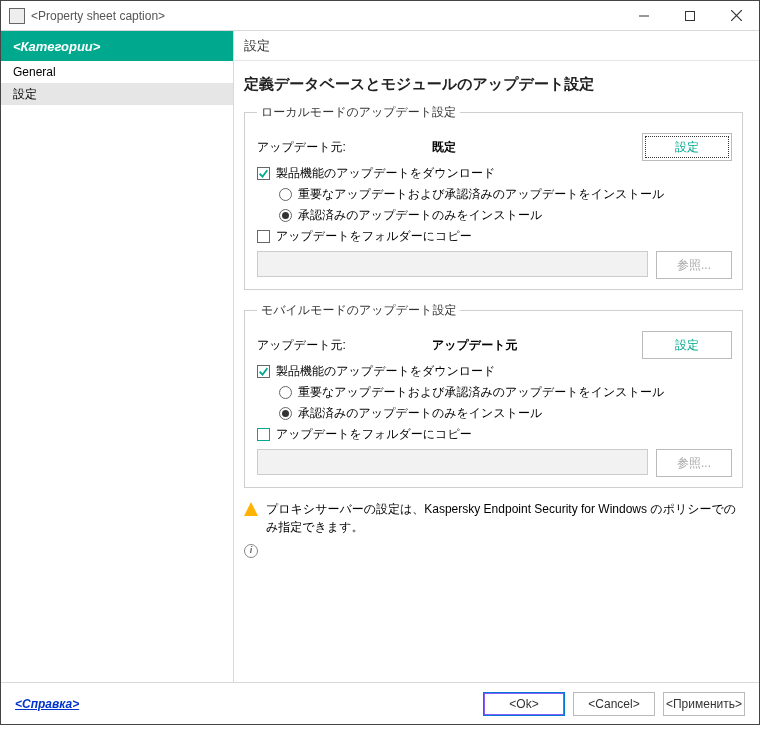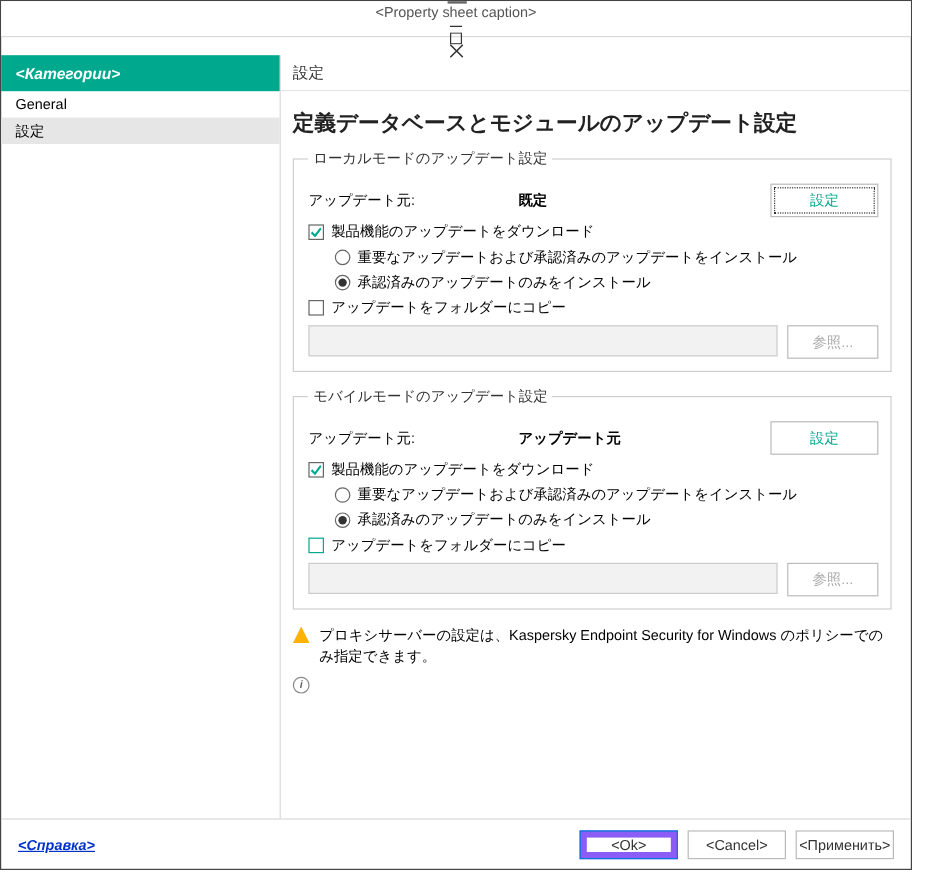--- a/index.html
+++ b/index.html
@@ -1,36 +1,36 @@
 <!DOCTYPE html>
 <html><head>
 <meta charset="utf-8">
 <style>
   * { box-sizing: border-box; margin: 0; padding: 0; font-family: "Segoe UI", "Meiryo", Arial, sans-serif; font-size: 12px; }
   html, body { width: 771px; height: 730px; background: #fff; }
   .window { width: 760px; height: 725px; border: 1px solid #444; display: flex; flex-direction: column; background: #fff; position: relative; }
   
-  .titlebar { height: 30px; display: flex; align-items: center; border-bottom: 1px solid #d9d9d9; background: #fff; flex-direction: column; }
+  .titlebar { height: 30px; display: flex; align-items: center; border-bottom: 1px solid #d9d9d9; background: #fff; }
   .titlebar .icon { width: 16px; height: 16px; margin: 0 6px 0 8px; border: 1px solid #666; background: #eee; }
   .titlebar .title { flex: 1; color: #555; }
   .titlebar .wbtn { width: 46px; height: 30px; display: flex; align-items: center; justify-content: center; }
   .titlebar .wbtn svg { display: block; }
   
   .body { flex: 1; display: flex; flex-direction: column; min-height: 0; }
-  .main { flex: 1; display: flex; min-height: 0; margin-top: 15px; }
+  .main { flex: 1; display: flex; min-height: 0; }
   
   .sidebar { width: 233px; border-right: 1px solid #d9d9d9; display: flex; flex-direction: column; }
   .sidebar-header { height: 30px; background: #00a88e; color: #fff; font-weight: bold; font-style: italic; padding: 0 12px; display: flex; align-items: center; font-size: 13px; }
   .sidebar-item { height: 22px; padding: 0 12px; display: flex; align-items: center; cursor: pointer; }
   .sidebar-item.selected { background: #e6e6e6; }
   
   .content { flex: 1; display: flex; flex-direction: column; min-width: 0; }
   .content-title { height: 30px; padding: 0 10px; display: flex; align-items: center; color: #333; font-size: 13px; border-bottom: 1px solid #e5e5e5; }
   .content-body { padding: 14px 16px 10px 10px; flex: 1; overflow: auto; }
-  .section-head { font-weight: bold; color: #222; margin-bottom: 10px; font-size: 18px; }
+  .section-head { font-weight: bold; color: #222; margin-bottom: 10px; font-size: 15px; }
   fieldset { border: 1px solid #cfcfcf; margin-bottom: 12px; padding: 8px 10px 10px 12px; }
   legend { padding: 0 4px; color: #333; }
   .row { display: flex; align-items: center; margin: 4px 0; }
   .row .label { width: 175px; }
   .row .val { font-weight: bold; flex: 1; }
   .btn { min-width: 90px; height: 28px; border: 1px solid #bbb; background: #fff; display: flex; align-items: center; justify-content: center; cursor: pointer; color: #00a88e; }
   .btn.focused { outline: 1px dotted #333; outline-offset: -4px; }
   .btn:disabled, .btn.disabled { color: #aaa; cursor: default; }
   .chk, .rad { display: flex; align-items: center; gap: 6px; margin: 4px 0; }
   .rad { margin-left: 22px; }
@@ -44,21 +44,21 @@
   .folderrow .btn { min-width: 76px; }
   .note { display: flex; gap: 8px; margin: 6px 0 2px 0; line-height: 1.5; }
   .note .icon { flex-shrink: 0; width: 14px; height: 14px; margin-top: 2px; }
   .warn .icon { background: #ffb300; clip-path: polygon(50% 0, 100% 100%, 0 100%); position: relative; }
   .info .icon { border: 1px solid #888; border-radius: 50%; display:flex; align-items:center; justify-content:center; font-size:9px; color:#666; font-style: italic; font-weight:bold; }
   
   .footer { height: 42px; border-top: 1px solid #d9d9d9; display: flex; align-items: center; padding: 0 14px; gap: 8px; }
   .footer .help { color: #0033cc; text-decoration: underline; font-style: italic; font-weight: bold; cursor: pointer; }
   .footer .spacer { flex: 1; }
   .footer .fbtn { min-width: 82px; height: 24px; border: 1px solid #bbb; background: #fff; display: flex; align-items: center; justify-content: center; cursor: pointer; color: #333; font-size: 12px; }
-  .footer .fbtn.primary { border: 6px solid #8b5cf6; outline: 1px solid #0078d7; outline-offset: -1px; }
+  .footer .fbtn.primary { border: 2px solid #8b5cf6; outline: 1px solid #0078d7; outline-offset: -1px; }
 </style>
 </head>
 <body>
 
 <div class="window">
 
   <div class="titlebar">
     <div class="icon"></div>
     <div class="title">&lt;Property sheet caption&gt;</div>
     <div class="wbtn">

